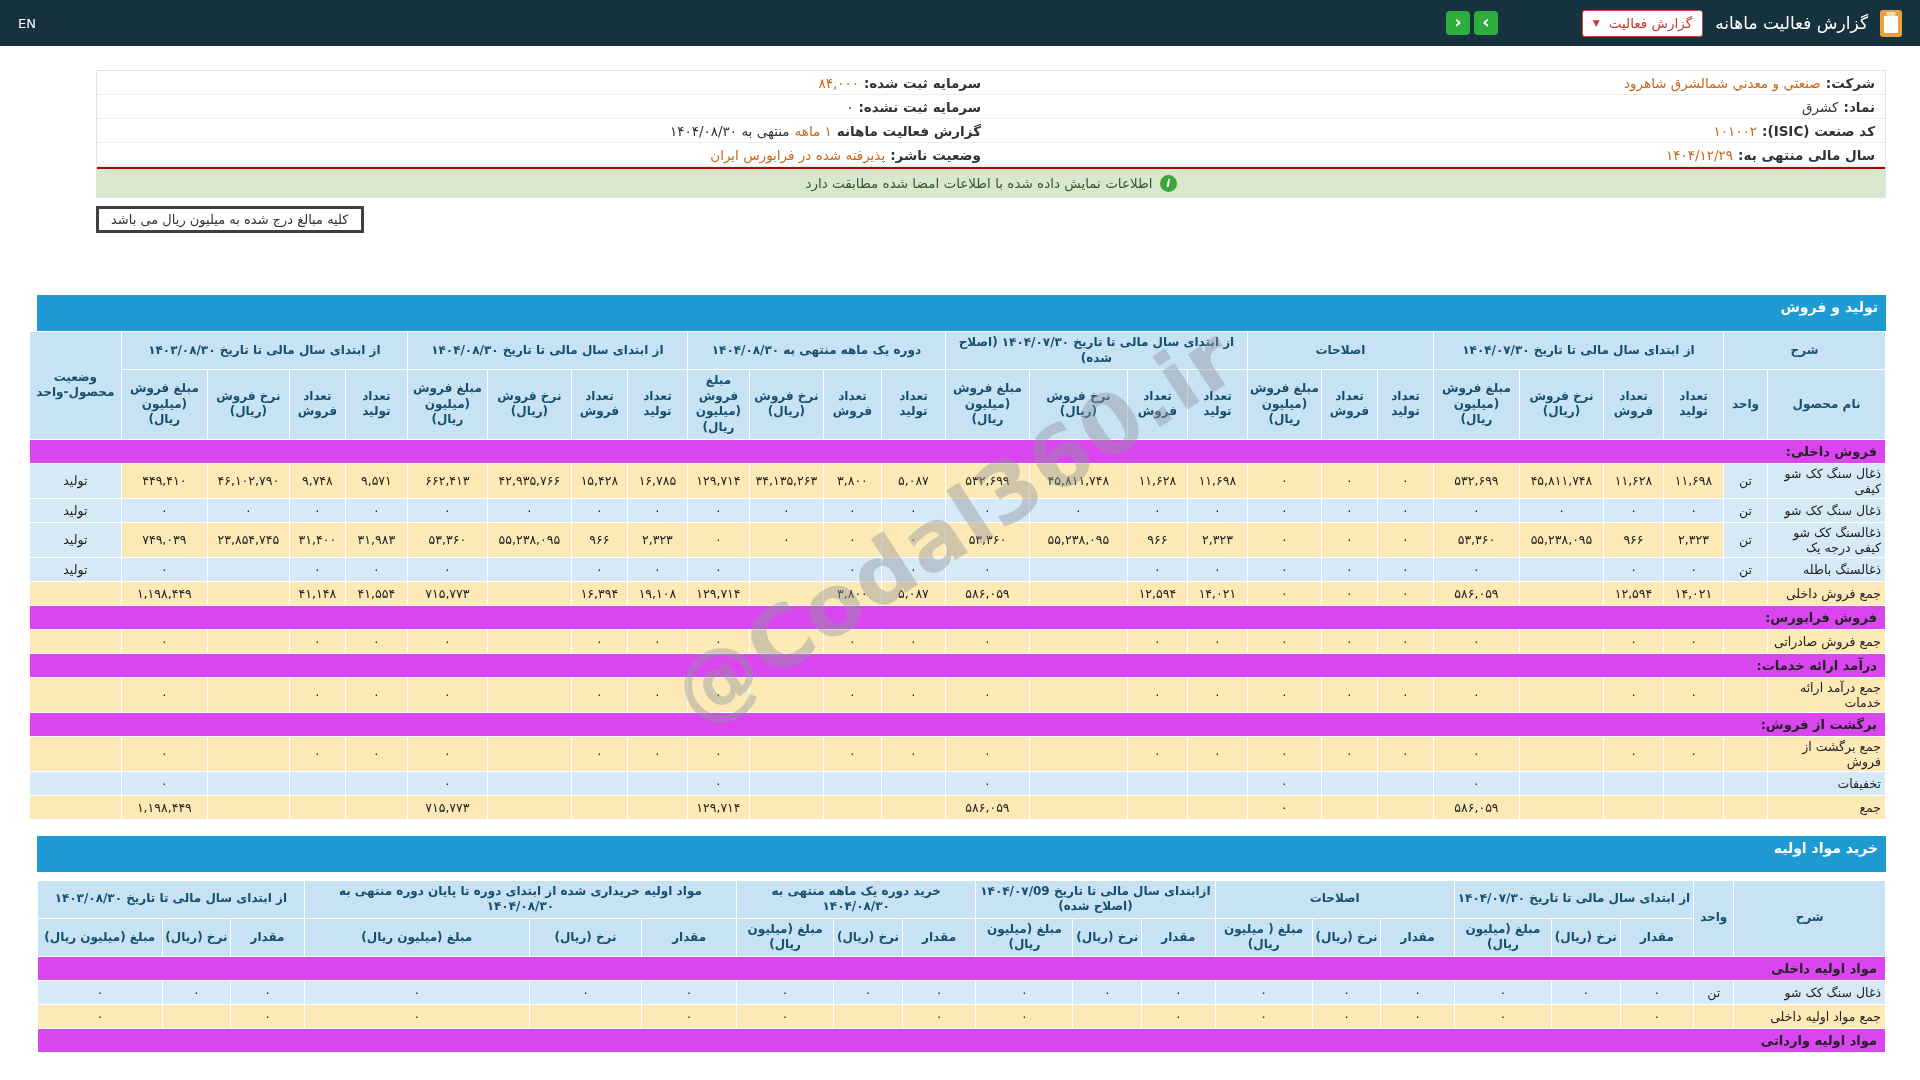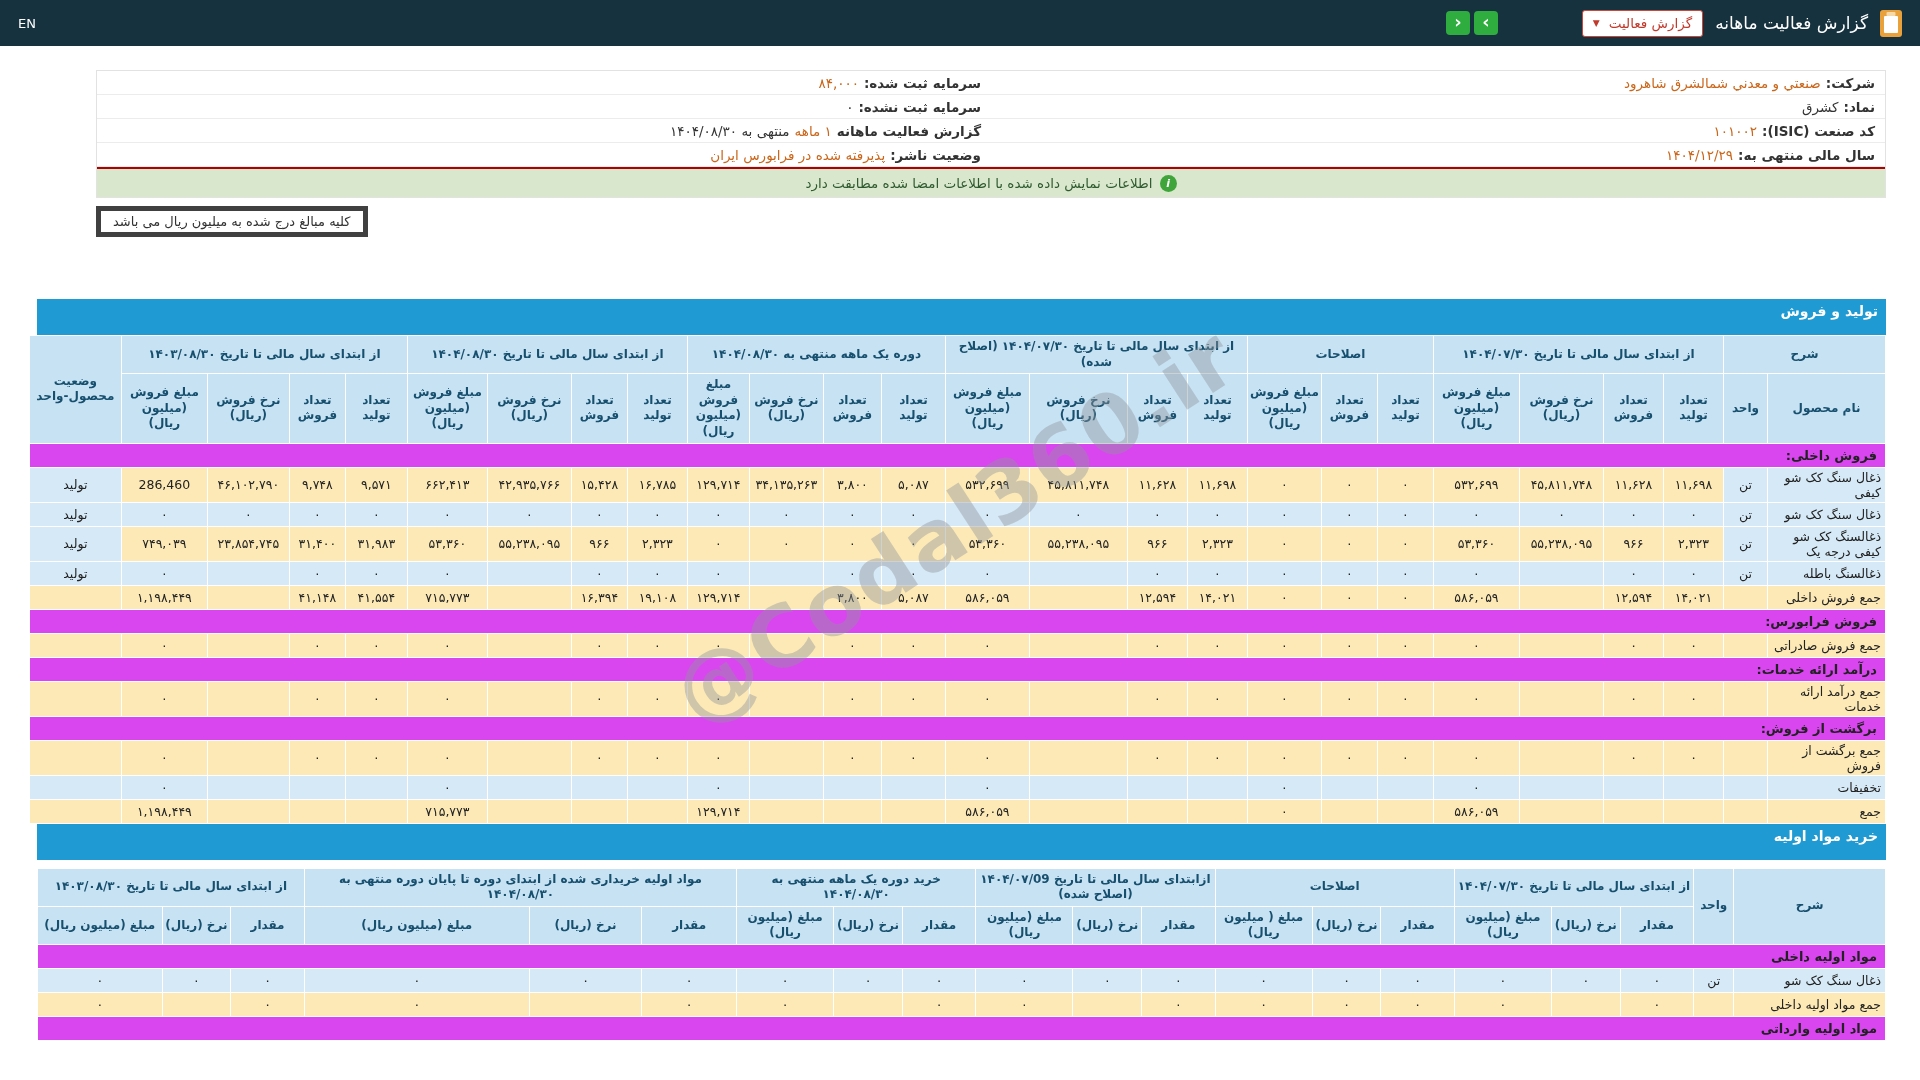--- a/index.html
+++ b/index.html
@@ -25,26 +25,26 @@
   .info-col{width:50%;}
   .info-row{display:flex;align-items:center;height:24px;padding:0 10px;border-bottom:1px solid #ececec;font-size:13.5px;gap:5px;white-space:nowrap;}
   .info-label{font-weight:bold;color:#333;}
   .info-value{color:#333;}
   .info-value.hl{color:#c9661a;}
   .info-suffix{color:#333;}
   .red-divider{height:2px;background:#b00000;}
   .green-banner{background:#d9e8cd;height:28px;display:flex;align-items:center;justify-content:center;gap:7px;font-size:13.5px;color:#2f5a2f;}
   .info-icon{width:17px;height:17px;border-radius:50%;background:#3fa53a;color:#fff;font-weight:bold;font-size:11px;display:flex;align-items:center;justify-content:center;font-style:italic;flex:0 0 auto;}
   .amounts-note-wrap{margin:8px 34px 0 96px;text-align:left;}
-  .amounts-note{display:inline-block;border:5px solid #404040;padding:3px 12px;font-size:13px;color:#333;direction:rtl;background:#fff;}
+  .amounts-note{display:inline-block;border:3px solid #404040;padding:3px 12px;font-size:13px;color:#333;direction:rtl;background:#fff;}
 
   
   .content{margin:62px 34px 0 37px;position:relative;}
   .section-bar{background:#1f9ad2;color:#fff;font-weight:bold;font-size:14px;height:36px;line-height:24px;padding:0 8px;}
-  .section-bar.second{margin-bottom:8px;}
+  .section-bar.second{margin-top:16px;margin-bottom:8px;}
   .units-strip{border:1px solid #ededed;border-top:none;font-weight:bold;font-size:14px;padding:6px 8px;margin-bottom:36px;background:#fff;color:#222;}
   .data-table{width:100%;border-collapse:collapse;table-layout:fixed;}
   .data-table th{background:#c7e2f3;color:#174f6e;font-weight:bold;font-size:12px;border:1px solid #fff;padding:3px 2px;line-height:1.3;vertical-align:middle;text-align:center;word-wrap:break-word;}
   .data-table td{border:1px solid #fff;font-size:12.5px;padding:2px 4px;text-align:center;vertical-align:middle;color:#222;height:24px;word-wrap:break-word;}
   td.v-cream{background:#fce9b6;}
   td.v-blue{background:#d6e9f6;}
   td.section{background:#d946ef;text-align:right;font-weight:bold;font-size:13px;padding:4px 8px;}
   td.name{text-align:right;}
 
   
@@ -210,21 +210,21 @@
           <td class="v-cream">۳,۸۰۰</td>
           <td class="v-cream">۳۴,۱۳۵,۲۶۳</td>
           <td class="v-cream">۱۲۹,۷۱۴</td>
           <td class="v-cream">۱۶,۷۸۵</td>
           <td class="v-cream">۱۵,۴۲۸</td>
           <td class="v-cream">۴۲,۹۳۵,۷۶۶</td>
           <td class="v-cream">۶۶۲,۴۱۳</td>
           <td class="v-cream">۹,۵۷۱</td>
           <td class="v-cream">۹,۷۴۸</td>
           <td class="v-cream">۴۶,۱۰۲,۷۹۰</td>
-          <td class="v-cream">286,460</td>
+          <td class="v-cream">۴۴۹,۴۱۰</td>
           <td class="v-blue">تولید</td>
         </tr>
         <tr>
           <td class="v-blue name">ذغال سنگ کک شو</td>
           <td class="v-blue">تن</td>
           <td class="v-blue">۰</td>
           <td class="v-blue">۰</td>
           <td class="v-blue">۰</td>
           <td class="v-blue">۰</td>
           <td class="v-blue">۰</td>

